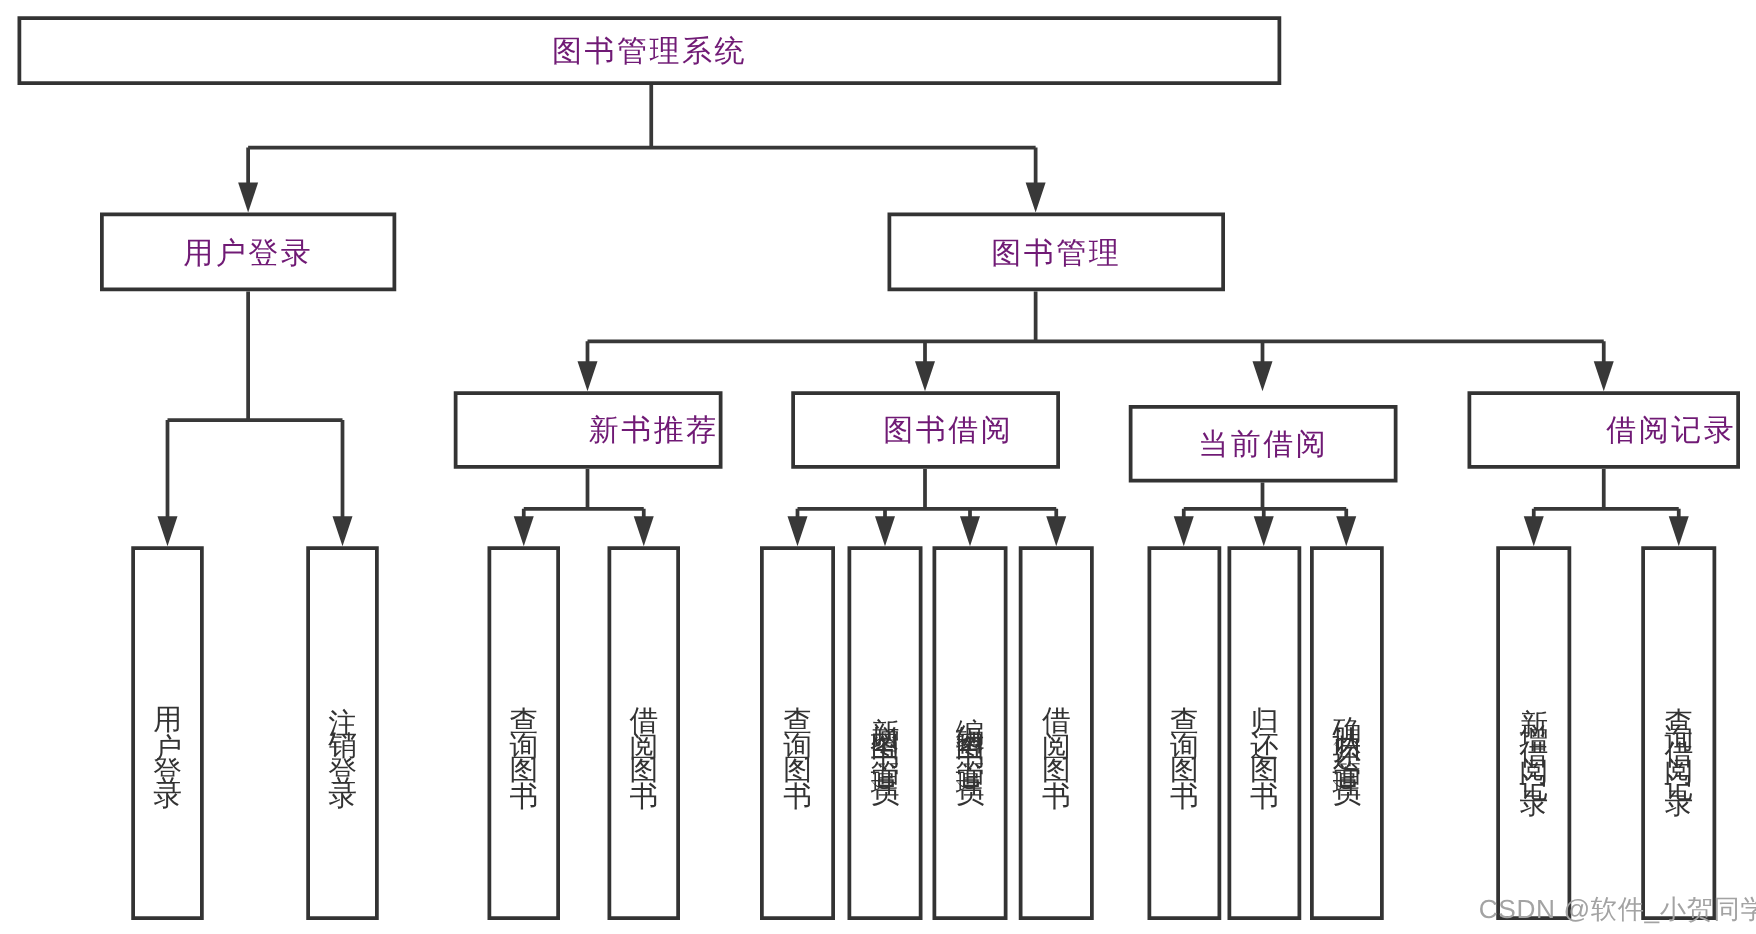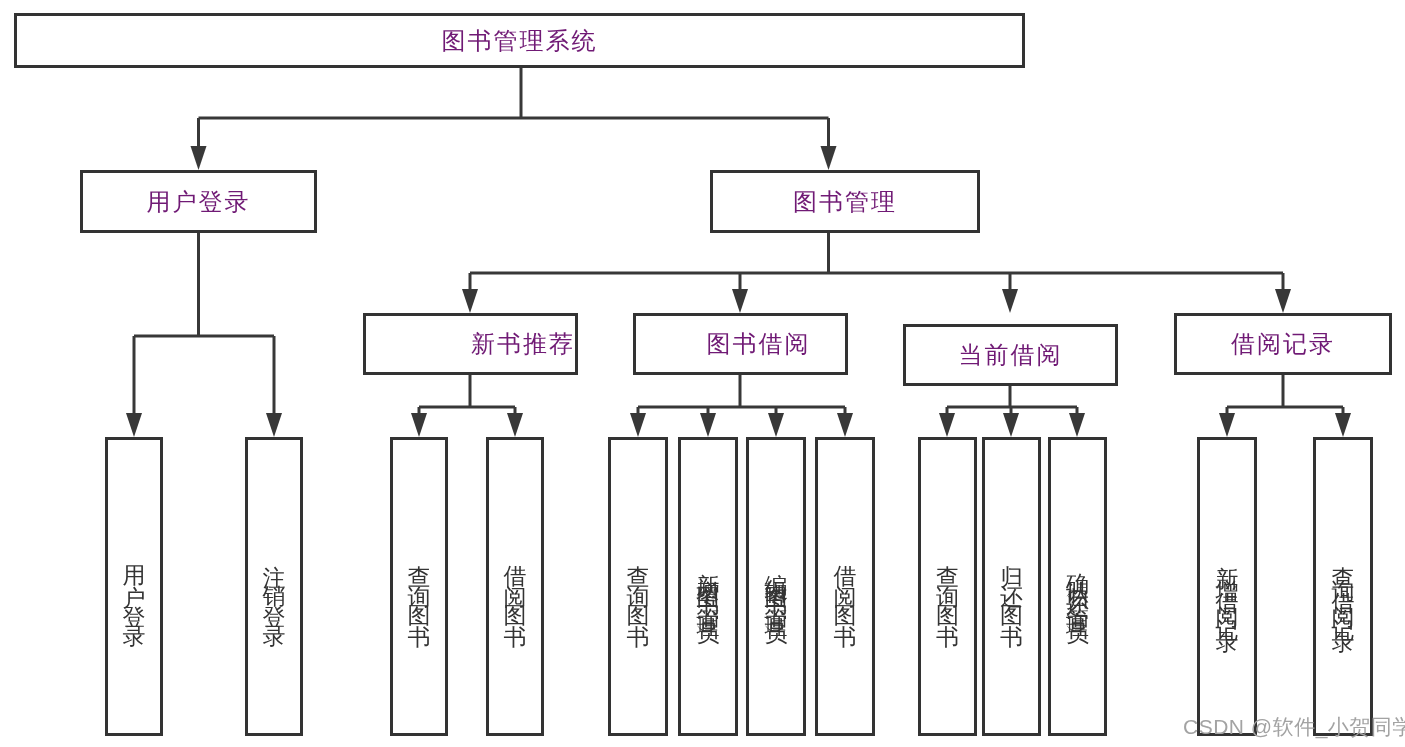--- a/index.html
+++ b/index.html
@@ -142,21 +142,21 @@
 
   <div class="box" style="left:363px; top:313px; width:215px; height:62px;justify-content:flex-end;">
     <span class="h-label">新书推荐</span>
   </div>
   <div class="box" style="left:633px; top:313px; width:215px; height:62px;padding-left:36px;">
     <span class="h-label">图书借阅</span>
   </div>
   <div class="box" style="left:903px; top:313px; width:215px; height:62px;margin-top:11px;">
     <span class="h-label">当前借阅</span>
   </div>
-  <div class="box" style="left:1174px; top:313px; width:218px; height:62px;">
+  <div class="box" style="left:1174px; top:313px; width:218px; height:62px;justify-content:flex-end;">
     <span class="h-label">借阅记录</span>
   </div>
 
   <div class="box" style="left:105px; top:437px; width:58px; height:299px;">
     <span class="v-label sp4">用户登录</span>
   </div>
   <div class="box" style="left:245px; top:437px; width:58px; height:299px;">
     <span class="v-label sp4">注销登录</span>
   </div>
 

